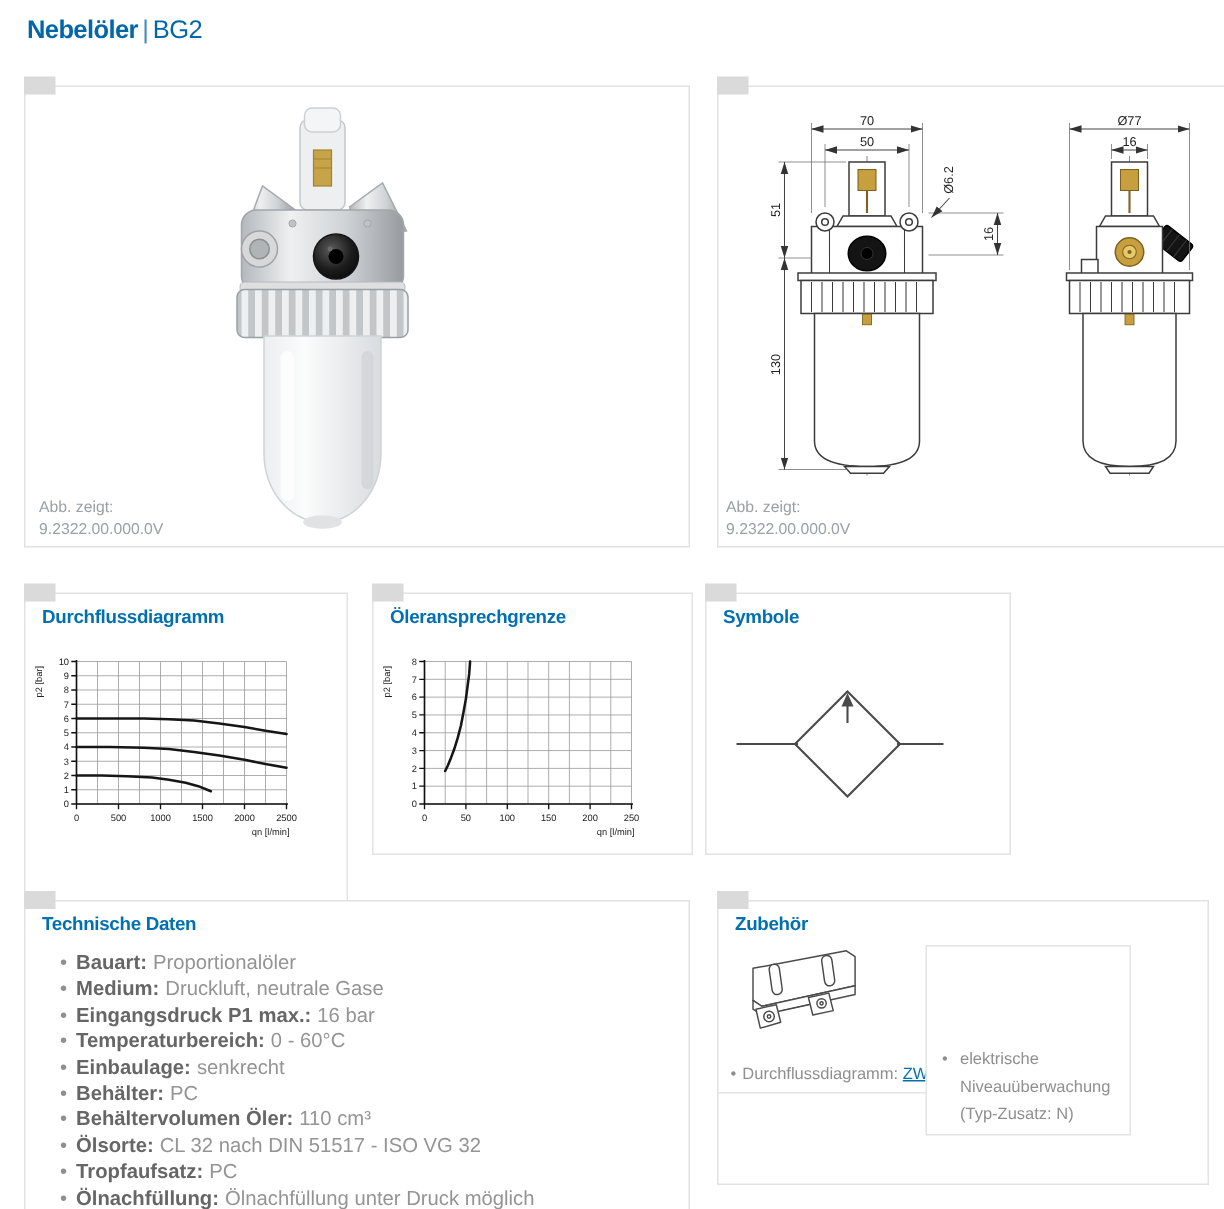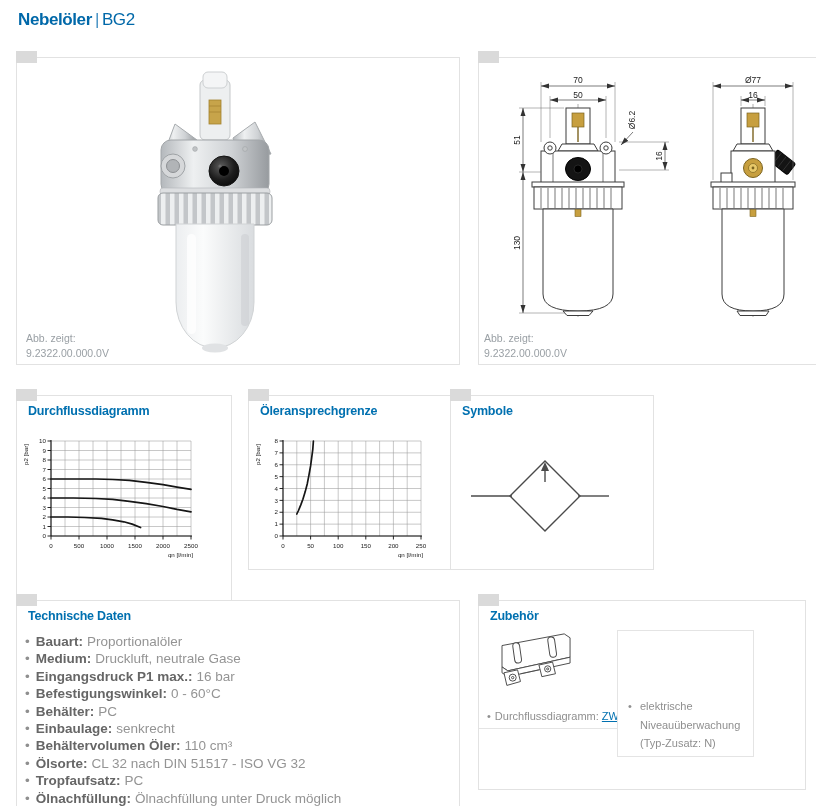--- a/index.html
+++ b/index.html
@@ -17,21 +17,21 @@
 
   .ph { position:absolute; left:11px; top:8px; font-size:12.5px; font-weight:700; color:#0070b0; letter-spacing:-0.2px; }
 
   .cap { position:absolute; top:273px; font-size:10.5px; color:#9aa0a5; line-height:15px; }
   .cap-a { left:9px; }
   .cap-b { left:5px; }
 
   svg { font-family:inherit; display:block; }
   .chart-svg { position:absolute; left:0; top:36px; }
 
-  .td-list { position:absolute; left:8px; top:32px; list-style:none; }
+  .td-list { position:absolute; left:23px; top:32px; list-style:none; }
   .td-list li { font-size:13.5px; line-height:17.4px; color:#949494; white-space:nowrap; }
   .td-list li::before { content:"•"; color:#8f8f8f; margin-right:6px; }
   .td-label { font-weight:700; color:#666; margin-right:4px; }
 
   .acc-left  { position:absolute; left:0;   top:29px; width:138px; height:99px; border-bottom:1px solid #e4e4e4; }
   .acc-right { position:absolute; left:138px; top:29px; width:137px; height:127px; border:1px solid #e4e4e4; background:#fff; }
   .acc-bullet { position:absolute; left:8px; bottom:6px; font-size:11px; color:#8f8f8f; white-space:nowrap; }
   .acc-bullet .dot { margin-right:4px; }
   .acc-link { color:#0070b0; text-decoration:underline; cursor:pointer; }
   .acc-text { position:absolute; left:10px; top:66px; }
@@ -359,44 +359,44 @@
         <line x1="144.4" y1="104" x2="144.4" y2="107.5" stroke="#111" stroke-width="0.9"></line>
         <text x="144.4" y="115.5" text-anchor="middle" font-size="6.2" fill="#222">200</text>
         <line x1="172" y1="104" x2="172" y2="107.5" stroke="#111" stroke-width="0.9"></line>
         <text x="172" y="115.5" text-anchor="middle" font-size="6.2" fill="#222">250</text>
         <text x="11" y="12" text-anchor="end" font-size="6.2" fill="#222" transform="rotate(-90 11 12)">p2 [bar]</text>
         <text x="174" y="124.5" text-anchor="end" font-size="6.2" fill="#222">qn [l/min]</text>
         <path d="M47.8,82.0 L49.5,78.5 L51.7,73.1 L53.9,67.2 L56.1,60.1 L58.3,51.7 L59.9,43.4 L61.6,33.9 L62.7,25.6 L63.8,17.3 L64.4,9.0" fill="none" stroke="#161616" stroke-width="1.7" stroke-linecap="round" stroke-linejoin="round"></path>
       </svg>
   </div>
 
-  <div class="panel" style="left:450px; top:395px; width:204px; height:175px;">
+  <div class="panel" style="left:470px; top:395px; width:204px; height:175px;">
     <div class="tab"></div>
     <div class="ph">Symbole</div>
     <svg width="204" height="175" viewBox="0 0 204 175" style="position:absolute;left:0;top:0;">
       <g stroke="#4a4a4a" stroke-width="1.4" fill="none">
         <line x1="20" y1="100" x2="61" y2="100"></line>
         <line x1="127" y1="100" x2="158" y2="100"></line>
         <polygon points="94,65 129,100 94,135 59,100"></polygon>
         <line x1="94" y1="69" x2="94" y2="86"></line>
         <polygon points="94,66 90,75 98,75" fill="#4a4a4a" stroke="none"></polygon>
       </g>
     </svg>
   </div>
 
   <div class="panel" style="left:16px; top:600px; width:444px; height:240px;">
     <div class="tab"></div>
     <div class="ph">Technische Daten</div>
     <ul class="td-list">
       <li><span class="td-label">Bauart:</span><span>Proportionalöler</span></li>
       <li><span class="td-label">Medium:</span><span>Druckluft, neutrale Gase</span></li>
       <li><span class="td-label">Eingangsdruck P1 max.:</span><span>16 bar</span></li>
-      <li><span class="td-label">Befestigungswinkel:</span><span>0 - 60°C</span></li>
+      <li><span class="td-label">Temperaturbereich:</span><span>0 - 60°C</span></li>
+      <li><span class="td-label">Einbaulage:</span><span>senkrecht</span></li>
       <li><span class="td-label">Behälter:</span><span>PC</span></li>
-      <li><span class="td-label">Einbaulage:</span><span>senkrecht</span></li>
       <li><span class="td-label">Behältervolumen Öler:</span><span>110 cm³</span></li>
       <li><span class="td-label">Ölsorte:</span><span>CL 32 nach DIN 51517 - ISO VG 32</span></li>
       <li><span class="td-label">Tropfaufsatz:</span><span>PC</span></li>
       <li><span class="td-label">Ölnachfüllung:</span><span>Ölnachfüllung unter Druck möglich</span></li>
     </ul>
   </div>
 
   <div class="panel" style="left:478px; top:600px; width:328px; height:190px;">
     <div class="tab"></div>
     <div class="ph">Zubehör</div>

